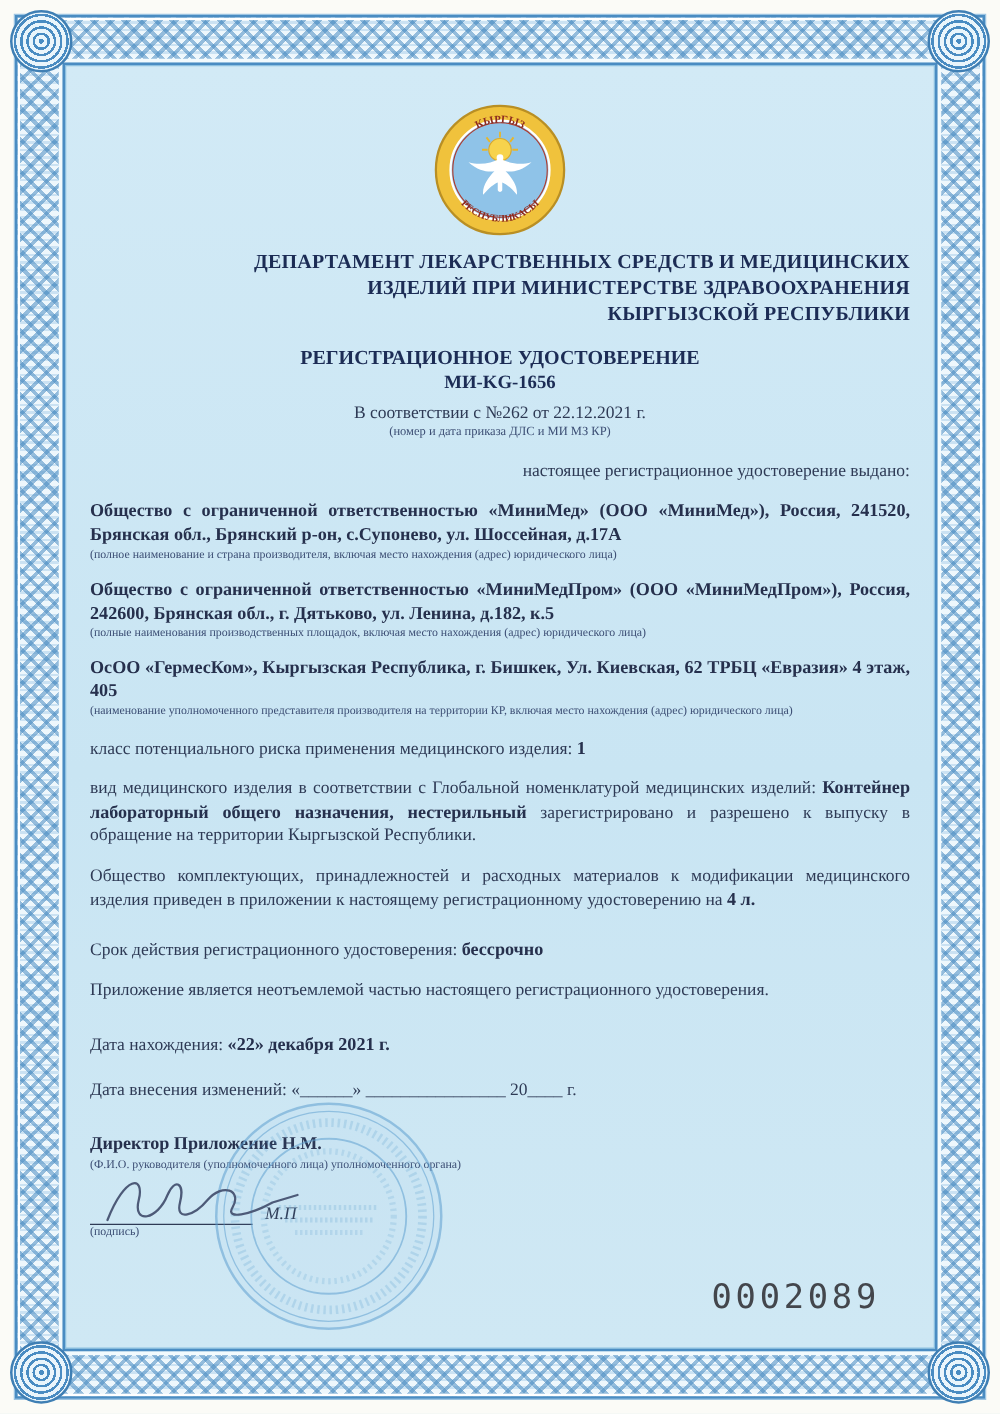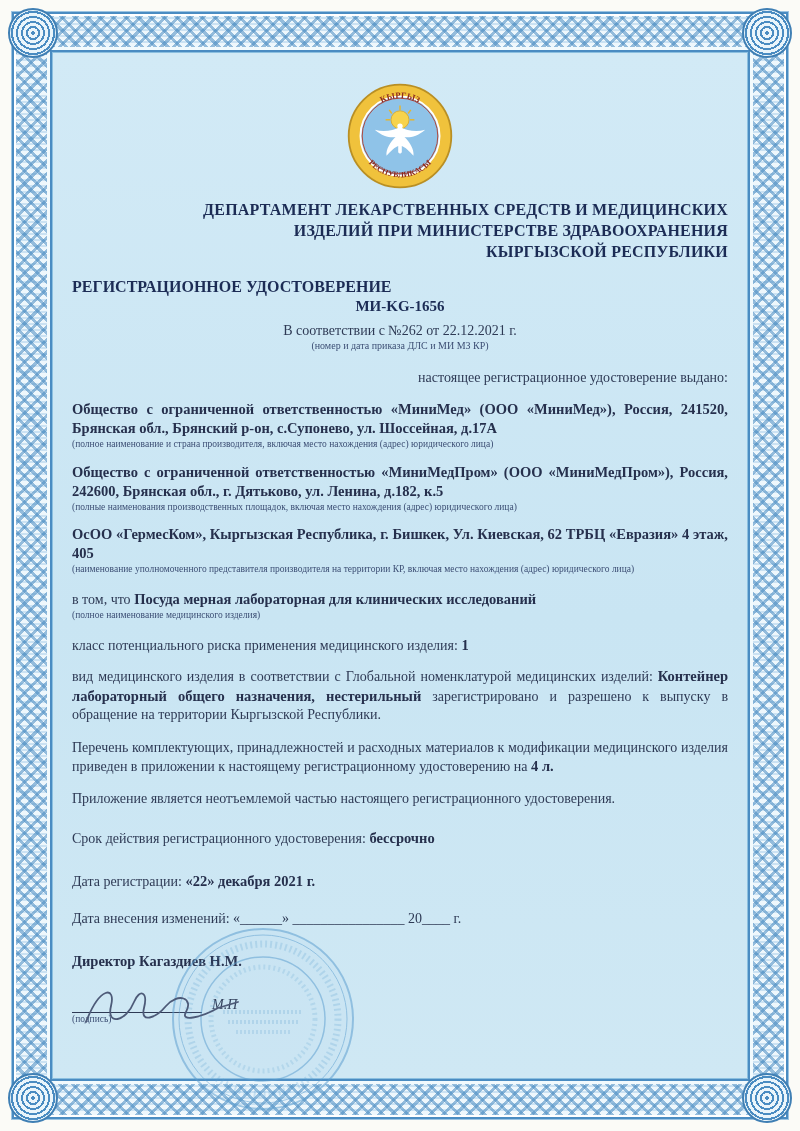--- a/index.html
+++ b/index.html
@@ -39,21 +39,21 @@
     padding:16px 20px;
     box-sizing:border-box;
     color:#2e3a55;
   }
   .emblem{width:108px;height:108px;margin:14px auto 0;display:block;}
   .dept{
     margin:10px auto 12px;text-align:right;font-weight:bold;
     font-size:16px;line-height:1.3;color:#1c2c55;letter-spacing:.2px;
     white-space:pre-line;
   }
-  .doc-title{margin:16px auto 0;text-align:left;font-weight:bold;font-size:16px;color:#1c2c55;}
+  .doc-title{margin:16px auto 0;text-align:center;font-weight:bold;font-size:16px;color:#1c2c55;}
   .doc-number{margin:2px auto 0;text-align:center;font-weight:bold;font-size:15px;color:#1c2c55;}
   .order{margin:8px auto 0;text-align:center;font-size:14px;color:#2e3a55;}
   .order-note{margin:1px auto 0;text-align:center;font-size:10px;color:#3c4e74;}
   p{margin:0;}
   .body-text{margin-top:12px;font-size:14px;line-height:1.32;color:#2e3a55;}
   .body-text strong{font-size:14.5px;color:#26304d;}
   .bold-par{font-weight:bold;font-size:14.5px;color:#26304d;}
   .just{text-align:justify;}
   .note{font-size:9.5px;color:#3c4e74;margin-top:1px;line-height:1.2;}
   .mt14{margin-top:14px;} .mt18{margin-top:18px;text-align:right;} .mt20{margin-top:20px;}
@@ -130,41 +130,38 @@
       <div>
         <p class="body-text bold-par just">Общество с ограниченной ответственностью «МиниМедПром» (ООО «МиниМедПром»), Россия, 242600, Брянская обл., г. Дятьково, ул. Ленина, д.182, к.5</p>
         <p class="note">(полные наименования производственных площадок, включая место нахождения (адрес) юридического лица)</p>
       </div>
 
       <div>
         <p class="body-text bold-par just">ОсОО «ГермесКом», Кыргызская Республика, г. Бишкек, Ул. Киевская, 62 ТРБЦ «Евразия» 4 этаж, 405</p>
         <p class="note">(наименование уполномоченного представителя производителя на территории КР, включая место нахождения (адрес) юридического лица)</p>
       </div>
 
-      <div>
-        <p class="body-text mt14"><span>в том, что </span><strong>Посуда мерная лабораторная для клинических исследований</strong></p>
-        <p class="note">(полное наименование медицинского изделия)</p>
-      </div>
 
       <p class="body-text mt14"><span>класс потенциального риска применения медицинского изделия: </span><strong>1</strong></p>
 
       <p class="body-text just"><span>вид медицинского изделия в соответствии с Глобальной номенклатурой медицинских изделий: </span><strong>Контейнер лабораторный общего назначения, нестерильный</strong><span> зарегистрировано и разрешено к выпуску в обращение на территории Кыргызской Республики.</span></p>
 
-      <p class="body-text just mt14"><span>Перечень комплектующих, принадлежностей и расходных материалов к модификации медицинского изделия приведен в приложении к настоящему регистрационному удостоверению на </span><strong>4 л.</strong></p>
+      <p class="body-text just mt14"><span>Общество комплектующих, принадлежностей и расходных материалов к модификации медицинского изделия приведен в приложении к настоящему регистрационному удостоверению на </span><strong>4 л.</strong></p>
+
+      <p class="body-text mt20"><span>Срок действия регистрационного удостоверения: </span><strong>бессрочно</strong></p>
 
       <p class="body-text mt14">Приложение является неотъемлемой частью настоящего регистрационного удостоверения.</p>
 
-      <p class="body-text mt20"><span>Срок действия регистрационного удостоверения: </span><strong>бессрочно</strong></p>
-
-      <p class="body-text mt24"><span>Дата регистрации: </span><strong>«22» декабря 2021 г.</strong></p>
+      <p class="body-text mt24"><span>Дата нахождения: </span><strong>«22» декабря 2021 г.</strong></p>
 
       <p class="body-text mt22">Дата внесения изменений: «______»  ________________ 20____ г.</p>
 
       <div class="sig-area">
-        <p class="body-text bold-par" style="margin-top:0">Директор Кагаздиев Н.М.</p>
+        <p class="body-text bold-par" style="margin-top:0">Директор Приложение Н.М.</p>
+        <p class="note">(Ф.И.О. руководителя (уполномоченного лица) уполномоченного органа)</p>
 
         <div class="sign-row">
           <span class="sign-line"></span><span>М.П</span>
         </div>
         <p class="note">(подпись)</p>
 
         <svg class="signature-svg" width="180" height="58" viewBox="0 0 180 58">
           <path d="M6 44 C20 8 36 8 31 28 C26 48 46 44 54 24 C60 10 68 14 64 30 C60 46 76 40 86 28 C98 14 114 20 106 34 C100 44 120 40 138 30 L158 24" fill="none" stroke="#4d5a78" stroke-width="1.8" stroke-linecap="round"></path>
         </svg>
 
@@ -173,16 +170,17 @@
           <circle cx="95" cy="95" r="84" fill="none" stroke="#5e9fd0" stroke-width="1"></circle>
           <circle cx="95" cy="95" r="75" fill="none" stroke="#5e9fd0" stroke-width="7" stroke-dasharray="2 3" opacity=".45"></circle>
           <circle cx="95" cy="95" r="62" fill="none" stroke="#5e9fd0" stroke-width="1.5"></circle>
           <circle cx="95" cy="95" r="52" fill="none" stroke="#5e9fd0" stroke-width="5" stroke-dasharray="2 3" opacity=".4"></circle>
           <line x1="55" y1="88" x2="135" y2="88" stroke="#5e9fd0" stroke-width="4" stroke-dasharray="2 2" opacity=".45"></line>
           <line x1="60" y1="98" x2="130" y2="98" stroke="#5e9fd0" stroke-width="4" stroke-dasharray="2 2" opacity=".45"></line>
           <line x1="68" y1="108" x2="122" y2="108" stroke="#5e9fd0" stroke-width="4" stroke-dasharray="2 2" opacity=".4"></line>
         </svg>
       </div>
 
+      <div class="serial">0002089</div>
 
     </div>
   </div>
 </div>
 
 </body></html>

